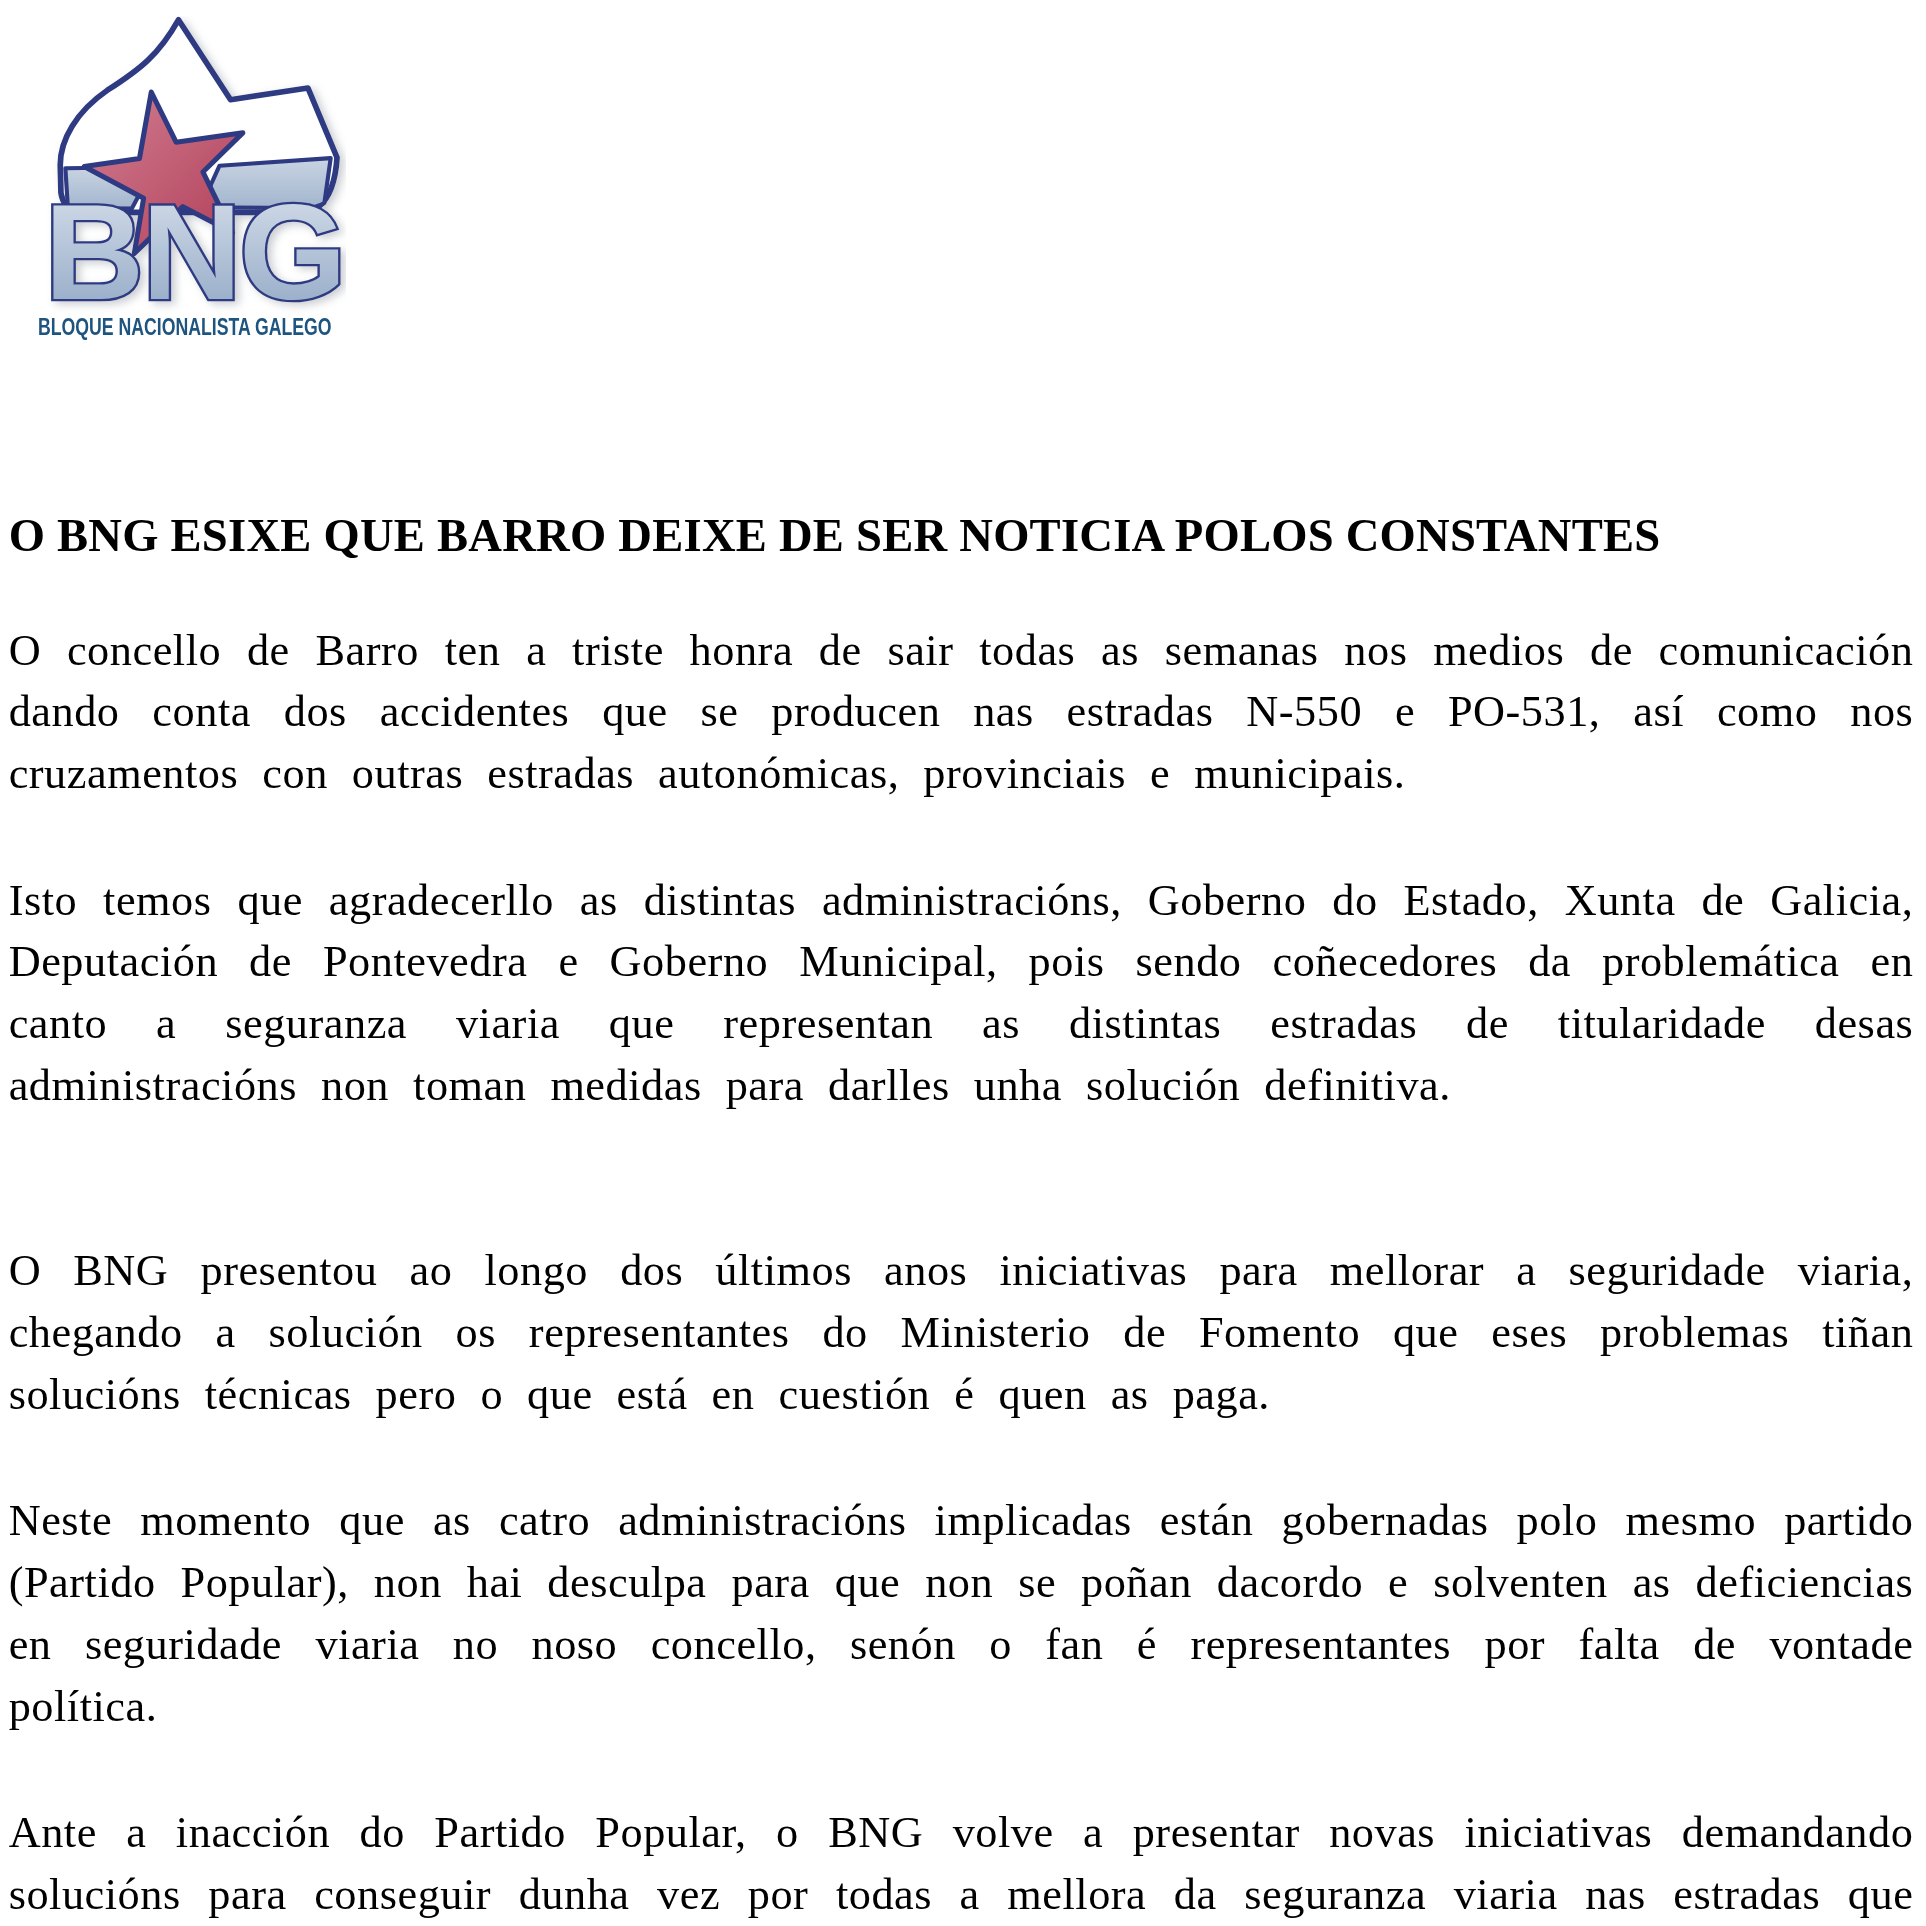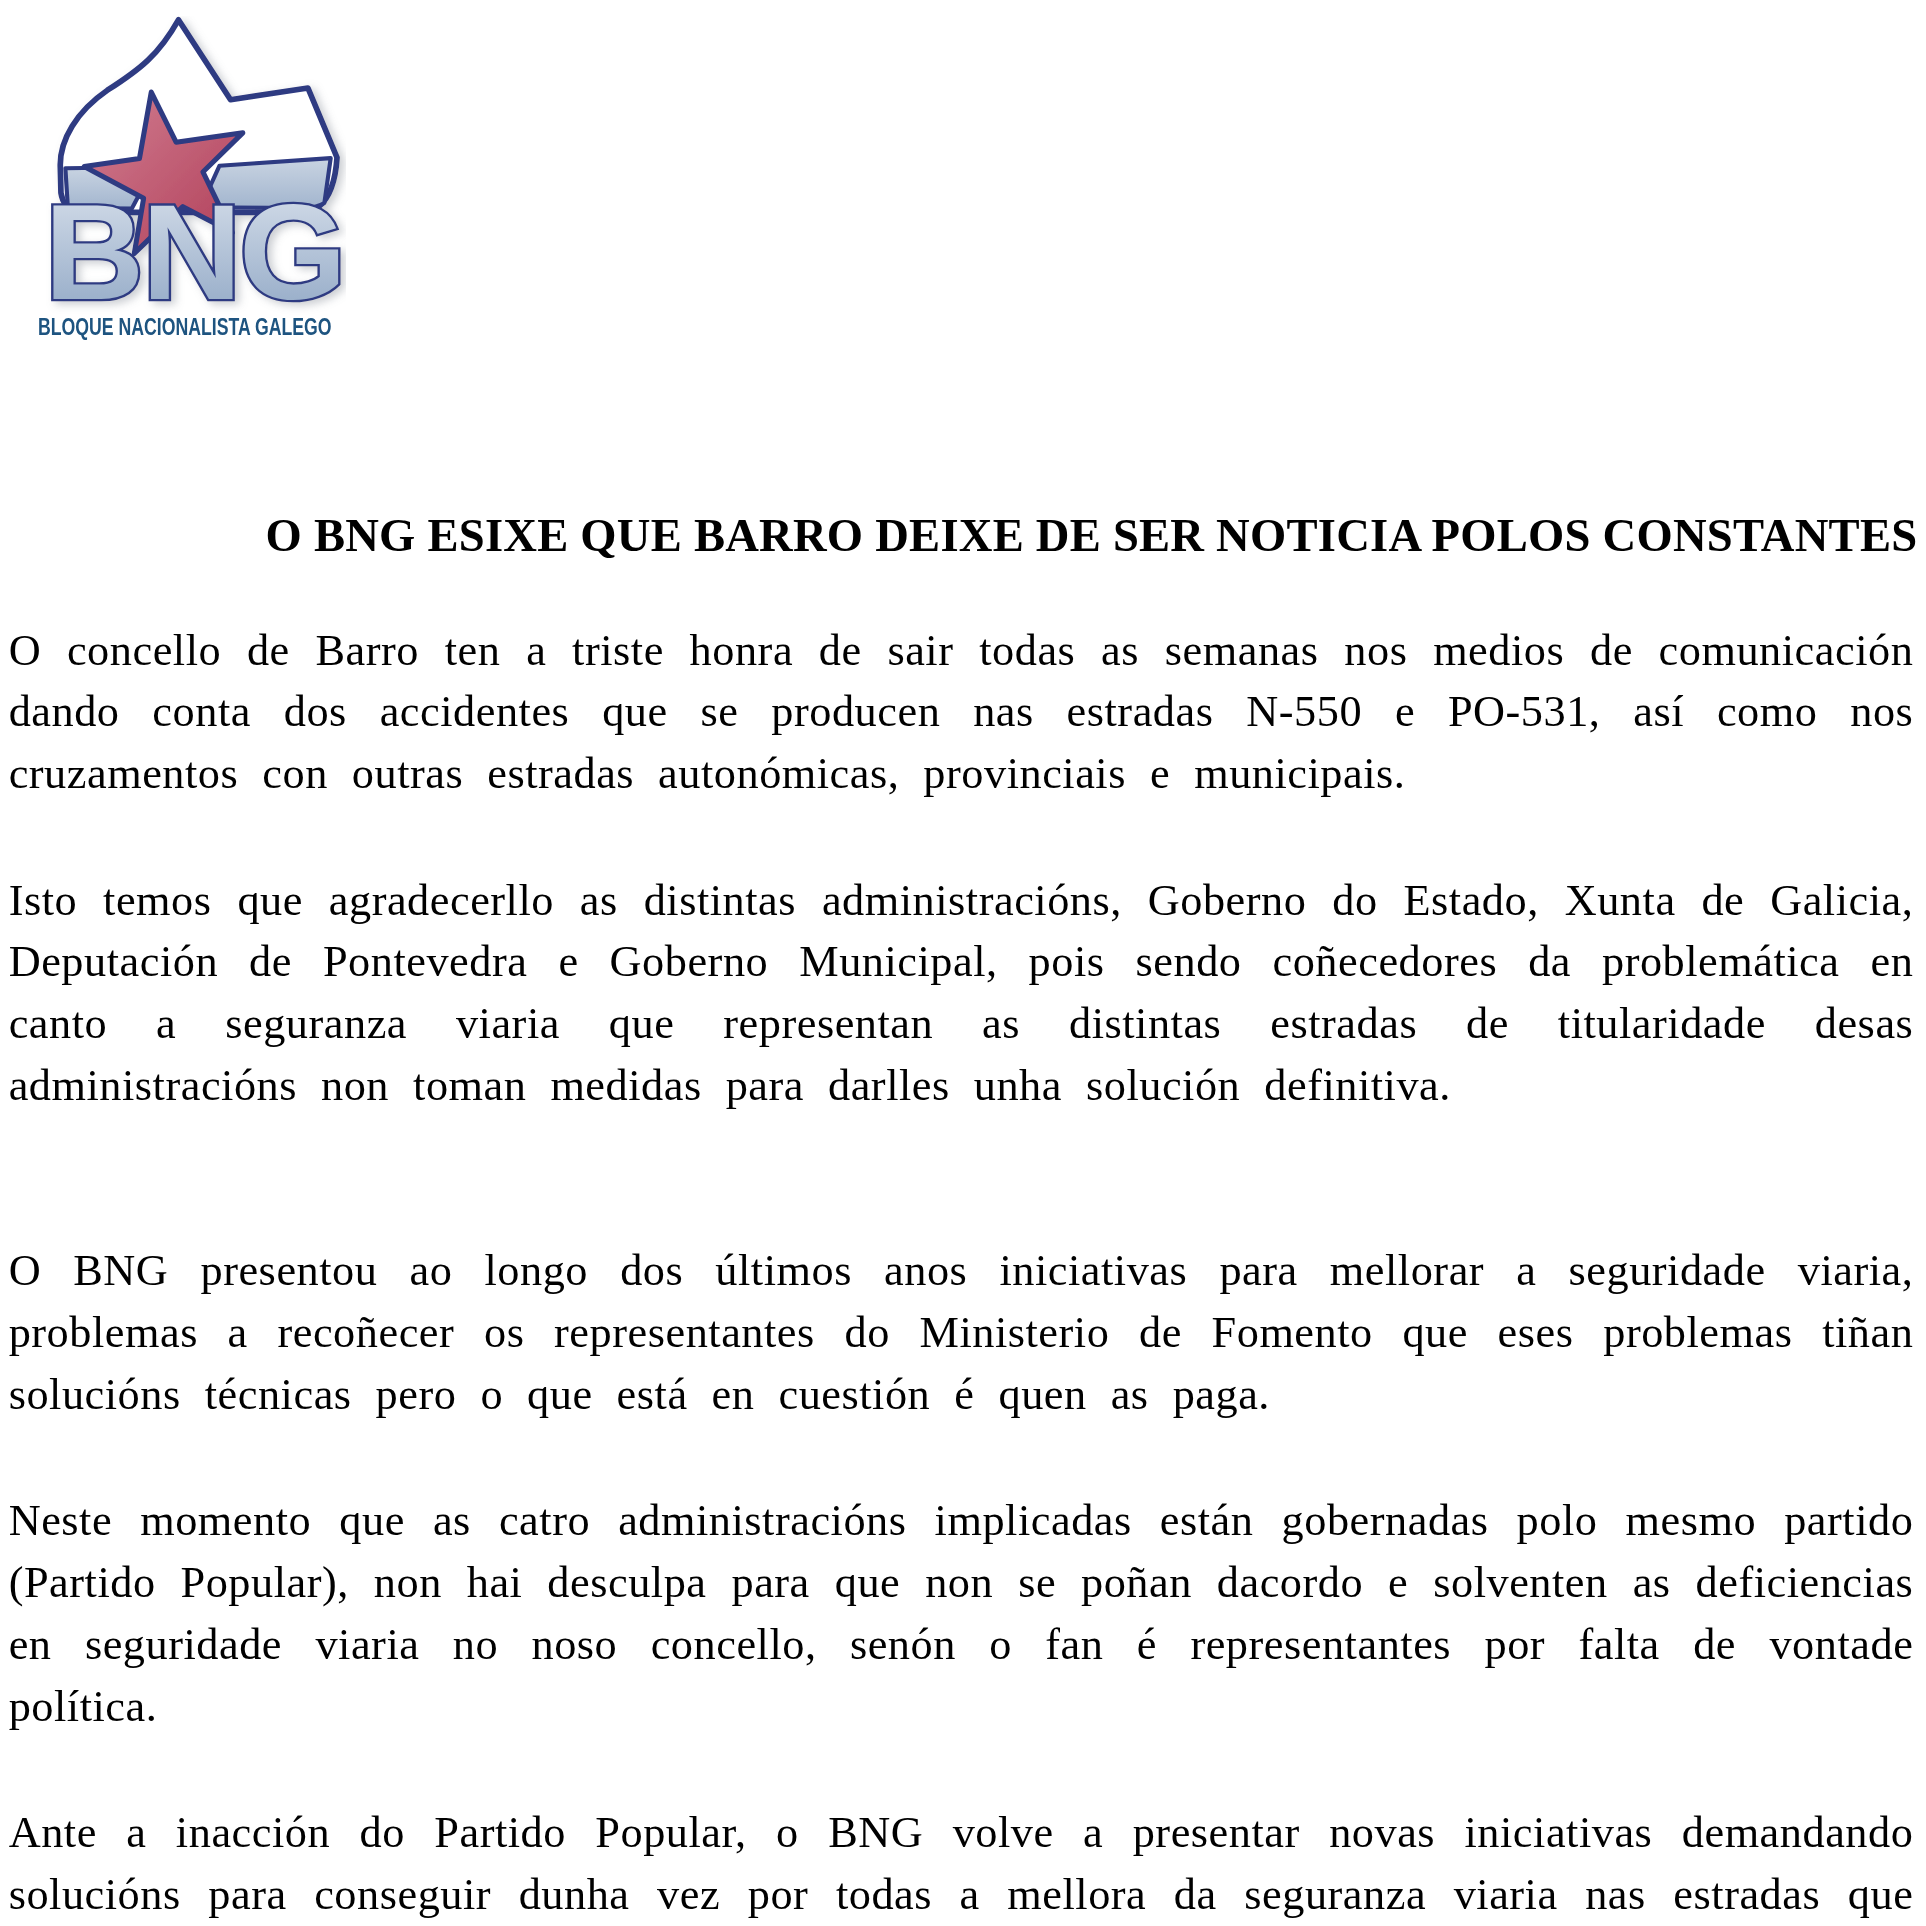--- a/index.html
+++ b/index.html
@@ -21,21 +21,21 @@
   .logo-wrap {
     width: 16.4vw;
     margin-left: 1.1vw;
     margin-top: 16px;
     line-height: 0;
   }
   .logo-wrap svg { width: 100%; height: auto; }
 
   h1.doc-title {
     margin: 8.3vw 0 2.6vw 0;
-    text-align: right;
+    text-align: left;
     font-weight: bold;
     font-size: 2.42vw;
     line-height: 3.55vw;
     letter-spacing: 0.005em;
     color: #000000;
   }
   h1.doc-title .tline { display: block; white-space: nowrap; }
 
   .body-text p {
     margin: 0 4px 3.35vw 0;
@@ -101,19 +101,19 @@
     </svg>
   </div>
 
   <h1 class="doc-title">
     <span class="tline">O BNG ESIXE QUE BARRO DEIXE DE SER NOTICIA POLOS CONSTANTES</span>
   </h1>
 
   <div class="body-text">
     <p>O concello de Barro ten a triste honra de sair todas as semanas nos medios de comunicación dando conta dos accidentes que se producen nas estradas N-550 e PO-531, así como nos cruzamentos con outras estradas autonómicas, provinciais e municipais.</p>
     <p>Isto temos que agradecerllo as distintas administracións, Goberno do Estado, Xunta de Galicia, Deputación de Pontevedra e Goberno Municipal, pois sendo coñecedores da problemática en canto a seguranza viaria que representan as distintas estradas de titularidade desas administracións non toman medidas para darlles unha solución definitiva.</p>
-    <p class="extra-gap">O BNG presentou ao longo dos últimos anos iniciativas para mellorar a seguridade viaria, problemas a recoñecer os representantes do Ministerio de Fomento que eses problemas tiñan solucións técnicas pero o que está en cuestión é quen as paga.</p>
+    <p class="extra-gap">O BNG presentou ao longo dos últimos anos iniciativas para mellorar a seguridade viaria, chegando a solución os representantes do Ministerio de Fomento que eses problemas tiñan solucións técnicas pero o que está en cuestión é quen as paga.</p>
     <p>Neste momento que as catro administracións implicadas están gobernadas polo mesmo partido (Partido Popular), non hai desculpa para que non se poñan dacordo e solventen as deficiencias en seguridade viaria no noso concello, senón o fan é representantes por falta de vontade política.</p>
     <p>Ante a inacción do Partido Popular, o BNG volve a presentar novas iniciativas demandando solucións para conseguir dunha vez por todas a mellora da seguranza viaria nas estradas que transcurren polo noso concello.</p>
   </div>
 
 </div>
 
 
 </body></html>

